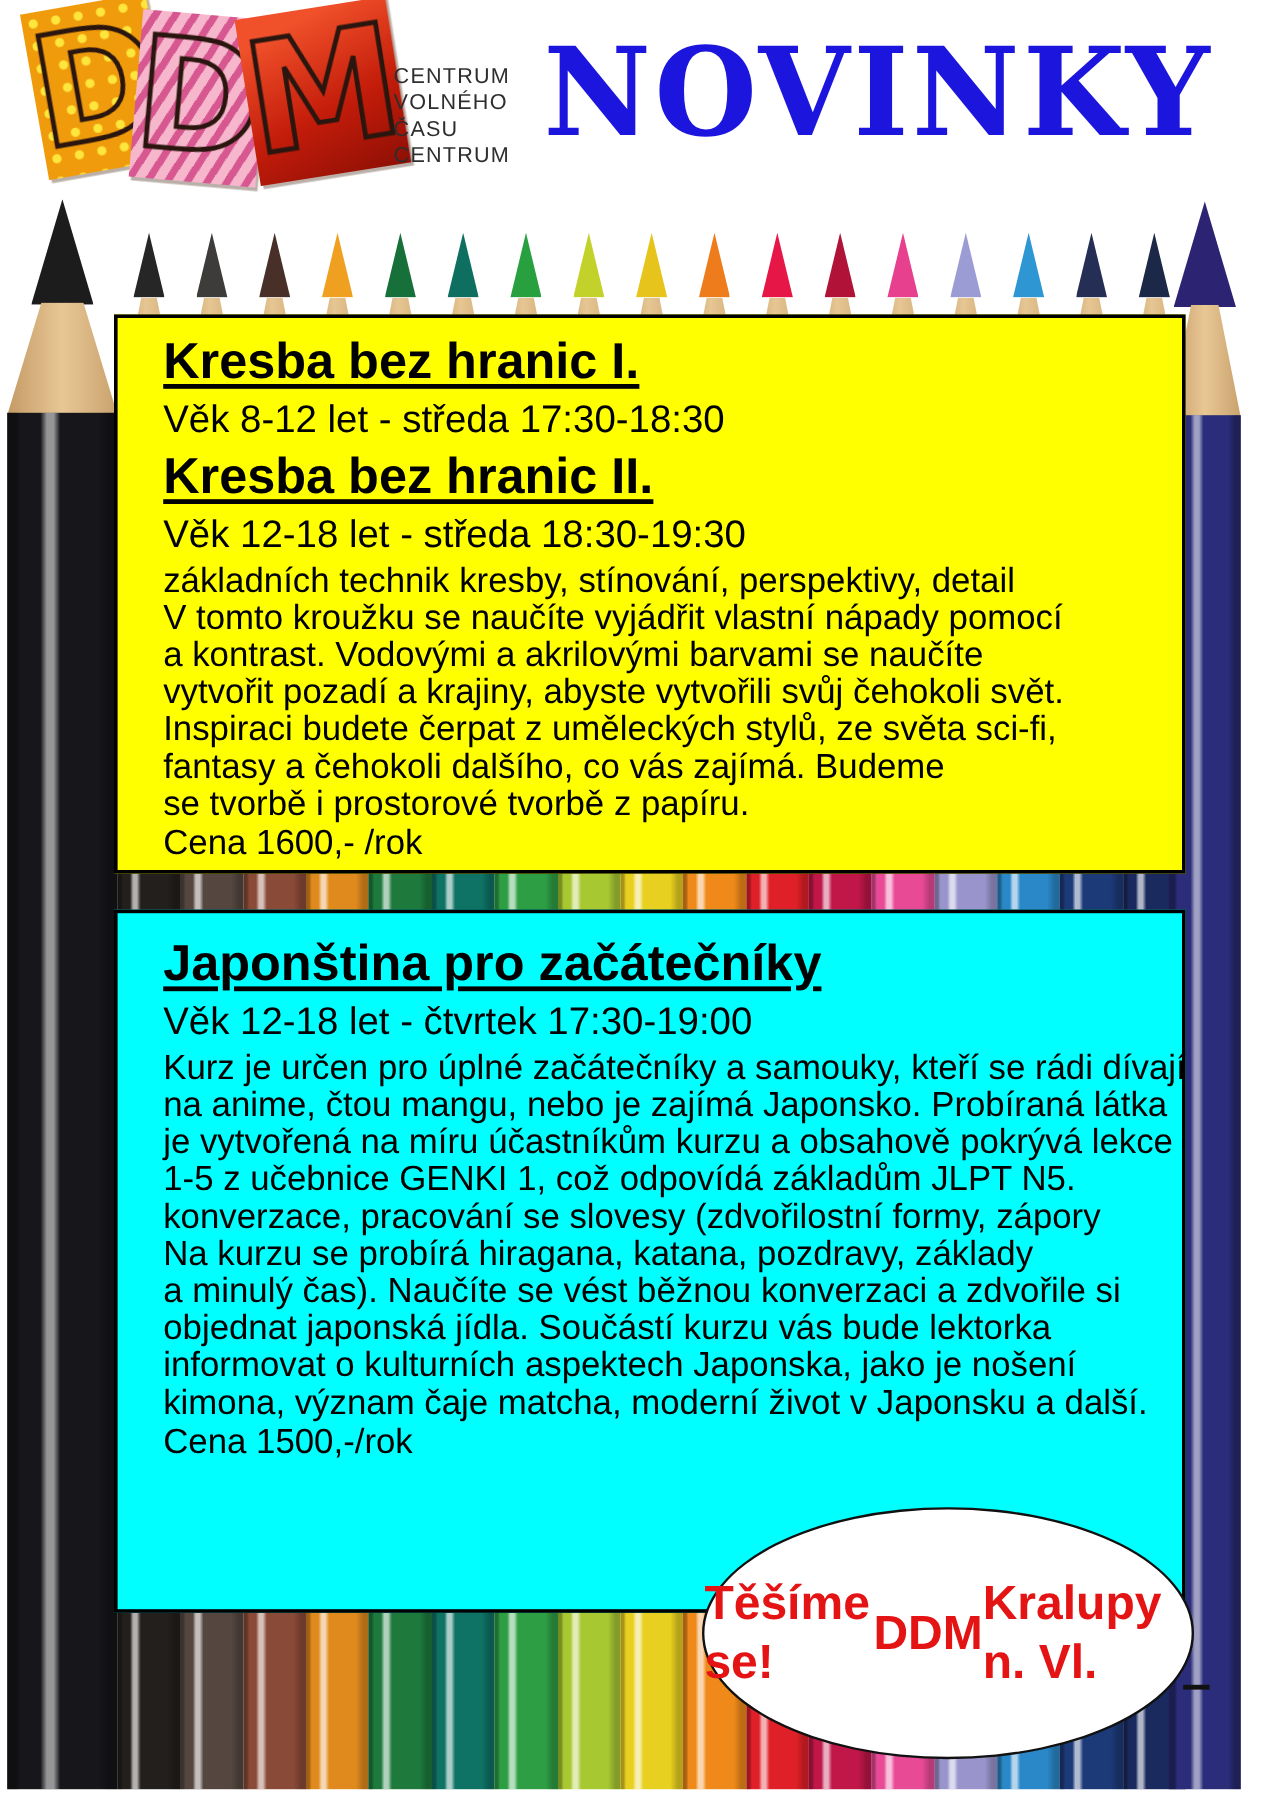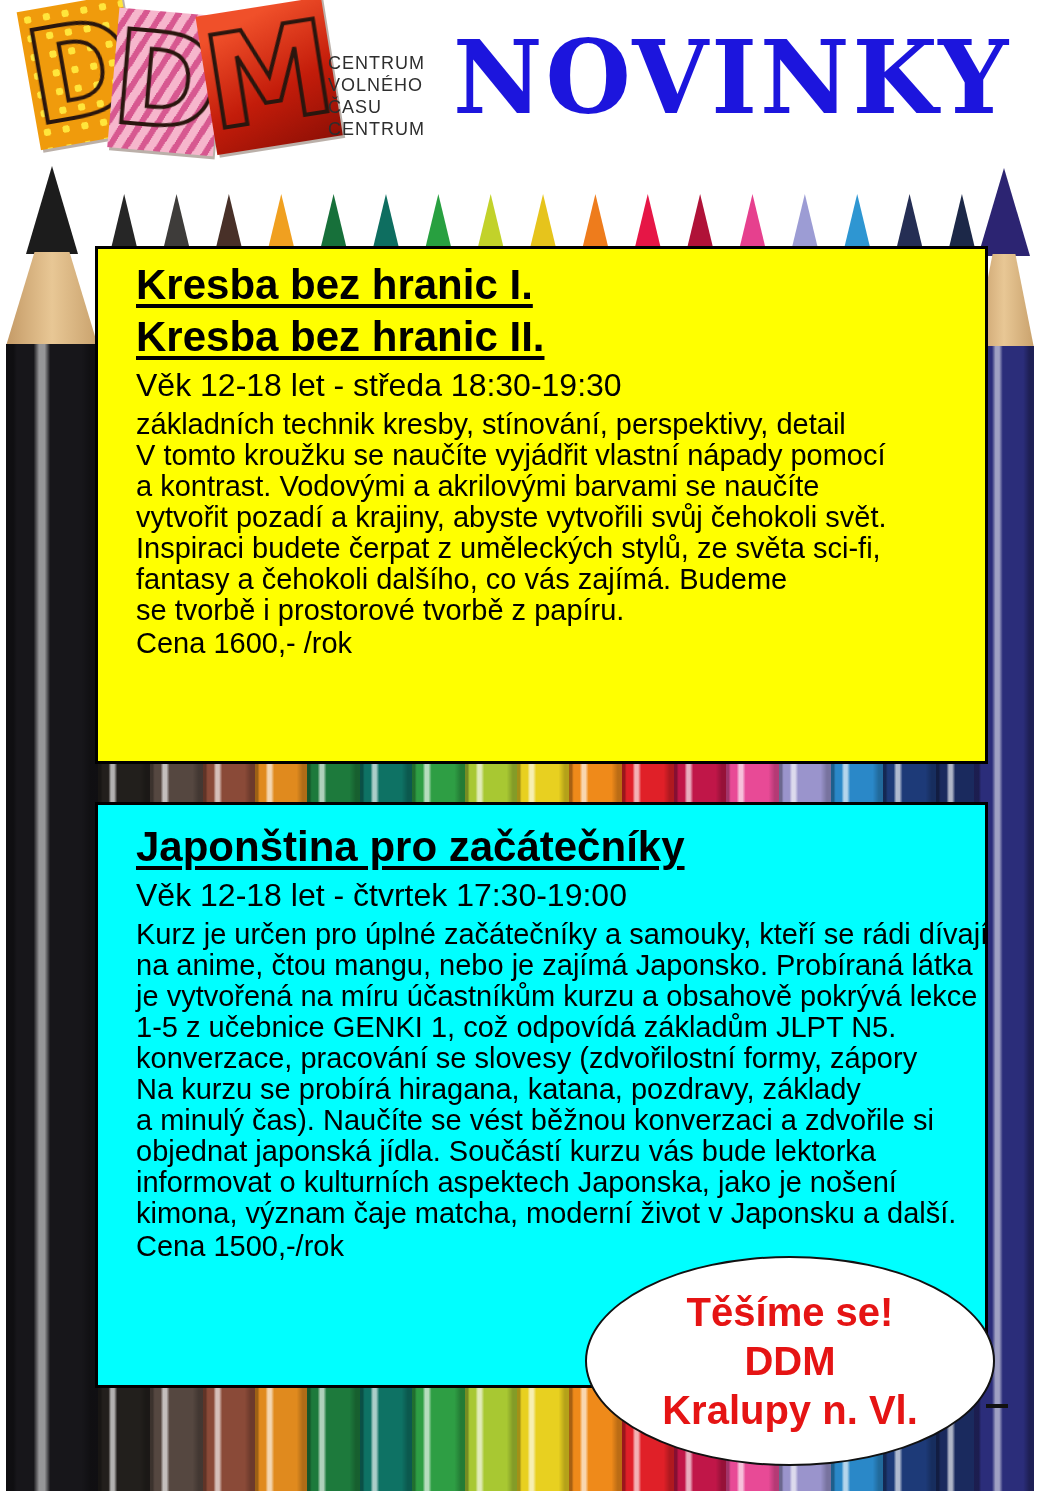--- a/index.html
+++ b/index.html
@@ -47,31 +47,31 @@
     transform:rotate(-9deg) translateY(4px);margin-left:-16px;}
   .org{position:absolute;left:328px;top:52px;font-size:18px;line-height:22px;
     letter-spacing:1px;color:#2e2e2e;}
   .novinky{position:absolute;left:432px;top:26px;width:600px;text-align:center;
     font-family:"DejaVu Serif",serif;font-weight:bold;font-size:98px;line-height:104px;
     letter-spacing:3px;transform:scaleY(1.04);}
 
   
   .box{position:absolute;left:95px;width:893px;border:3px solid #000;box-sizing:border-box;
     z-index:3;padding:10px 26px 0 38px;}
-  .box.yellow{top:246px;height:518px;}
-  .box.cyan{top:758px;height:586px;padding-top:16px;margin-top:44px;}
+  .box.yellow{top:262px;height:466px;}
+  .box.cyan{top:758px;height:586px;padding-top:16px;}
   .box h2{margin:2px 0 4px;font-size:42px;line-height:48px;font-weight:bold;
     text-decoration:underline;text-decoration-thickness:4px;text-underline-offset:5px;}
   .box .sub{font-size:32px;line-height:40px;margin-bottom:4px;}
   .box .line{font-size:29px;line-height:31px;white-space:nowrap;}
   .box .price{font-size:29px;line-height:32px;font-weight:normal;margin-top:1px;}
 
   
   .oval{position:absolute;left:585px;top:1256px;width:406px;height:206px;background:#fff;
-    border:2px solid #111;border-radius:50%;z-index:4;display:flex;flex-direction:column;
+    border:2px solid #111;border-radius:50%;z-index:4;display:flex;flex-direction:row;
     align-items:center;justify-content:center;font-weight:bold;font-size:40px;line-height:49px;}
   .dash{position:absolute;left:986px;top:1404px;width:22px;height:4px;background:#111;z-index:4;}
 </style>
 </head>
 <body>
 
 <div class="page">
 
   <div class="pencil-bg">
       <div class="pencil" style="--tip: #262626; --body: #221f1c;">
@@ -182,20 +182,21 @@
         <div>CENTRUM</div>
         <div>VOLNÉHO</div>
         <div>ČASU</div>
         <div>CENTRUM</div>
       </div>
     <div class="novinky" style="color: rgb(28, 21, 221);">NOVINKY</div>
   </div>
 
   <section class="box yellow" style="background: rgb(255, 255, 0);">
     <h2>Kresba bez hranic I.</h2>
+    <div class="sub">Věk 8-12 let - středa 17:30-18:30</div>
     <h2>Kresba bez hranic II.</h2>
     <div class="sub">Věk 12-18 let - středa 18:30-19:30</div>
     <div>
         <div class="line">základních technik kresby, stínování, perspektivy, detail</div>
         <div class="line">V tomto kroužku se naučíte vyjádřit vlastní nápady pomocí</div>
         <div class="line">a kontrast. Vodovými a akrilovými barvami se naučíte</div>
         <div class="line">vytvořit pozadí a krajiny, abyste vytvořili svůj čehokoli svět.</div>
         <div class="line">Inspiraci budete čerpat z uměleckých stylů, ze světa sci-fi,</div>
         <div class="line">fantasy a čehokoli dalšího, co vás zajímá. Budeme</div>
         <div class="line">se tvorbě i prostorové tvorbě z papíru.</div>

